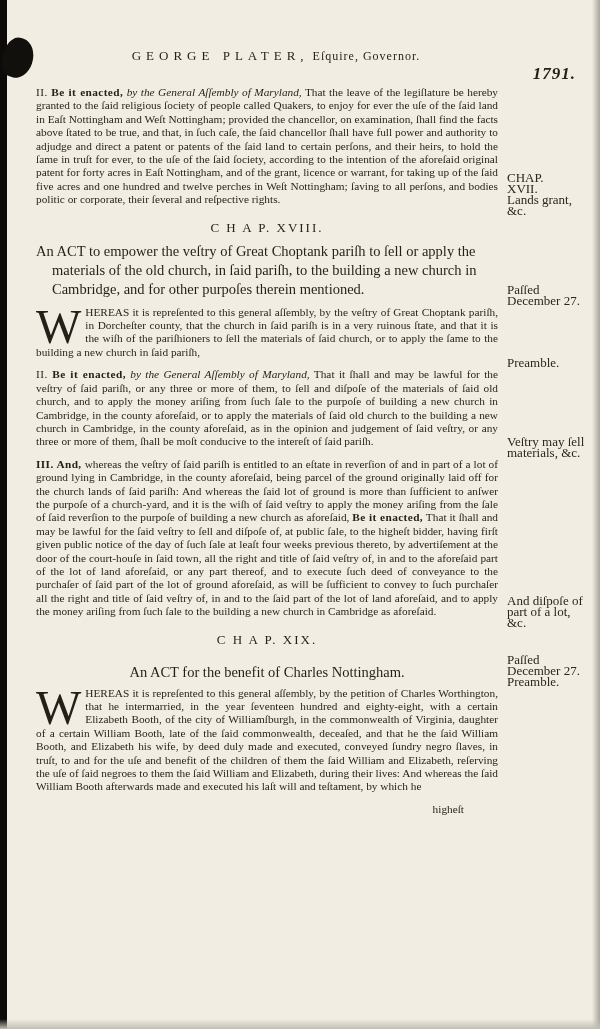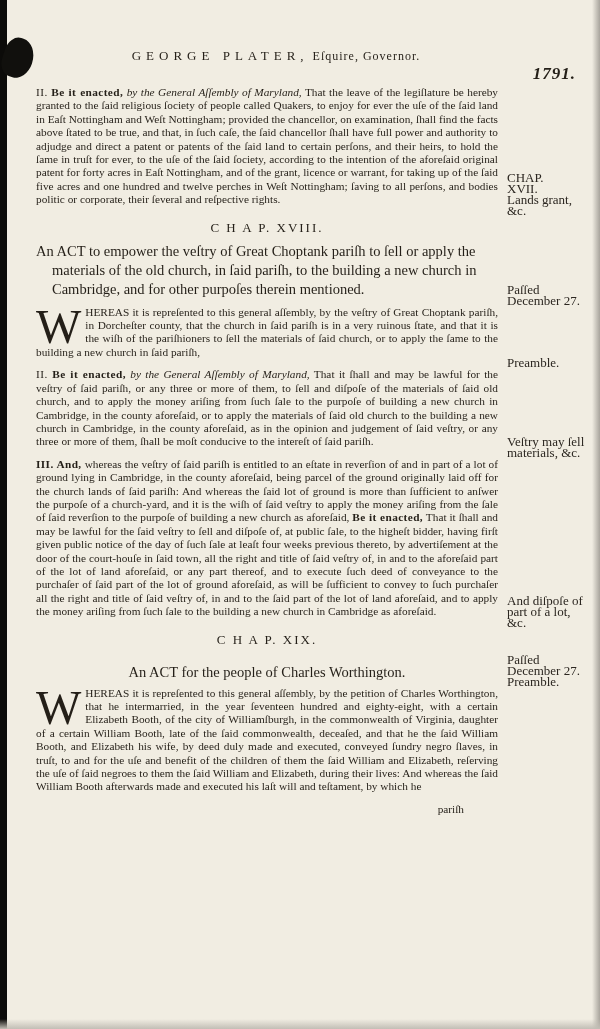--- a/index.html
+++ b/index.html
@@ -130,30 +130,30 @@
     </div>
     <div class="note note-offset">
       <span class="nl">And diſpoſe of part of a lot, &amp;c.</span>
     </div>
   </div>
 
   <div class="chap-head">C H A P.   XIX.</div>
 
   <div class="row">
     <div class="main">
-      <p class="act-title-center">An ACT for the people of Charles Worthington.</p>
+      <p class="act-title-center">An ACT for the benefit of Charles Nottingham.</p>
     </div>
     <div class="note">
       <span class="nl">Paſſed December 27.</span>
       <span class="nl">Preamble.</span>
     </div>
   </div>
 
   <div class="row">
     <div class="main">
       <p class="body-text">
         <span class="dropcap">W</span><span>HEREAS it is repreſented to this general aſſembly, by the petition of Charles Worthington, that he intermarried, in the year ſeventeen hundred and eighty-eight, with a certain Elizabeth Booth, of the city of Williamſburgh, in the commonwealth of Virginia, daughter of a certain William Booth, late of the ſaid commonwealth, deceaſed, and that he the ſaid William Booth, and Elizabeth his wife, by deed duly made and executed, conveyed ſundry negro ſlaves, in truſt, to and for the uſe and benefit of the children of them the ſaid William and Elizabeth, reſerving the uſe of ſaid negroes to them the ſaid William and Elizabeth, during their lives: And whereas the ſaid William Booth afterwards made and executed his laſt will and teſtament, by which he</span>
       </p>
-      <div class="catchword">pariſh</div>
+      <div class="catchword">higheſt</div>
     </div>
     <div class="note"></div>
   </div>
 </div>
 
 </body></html>

